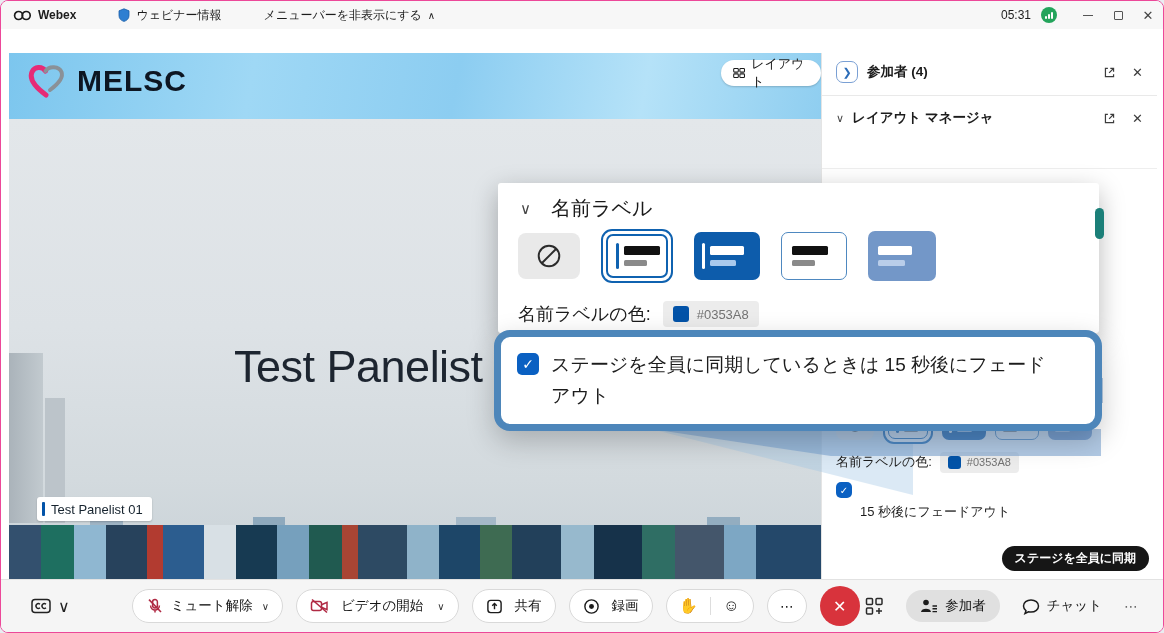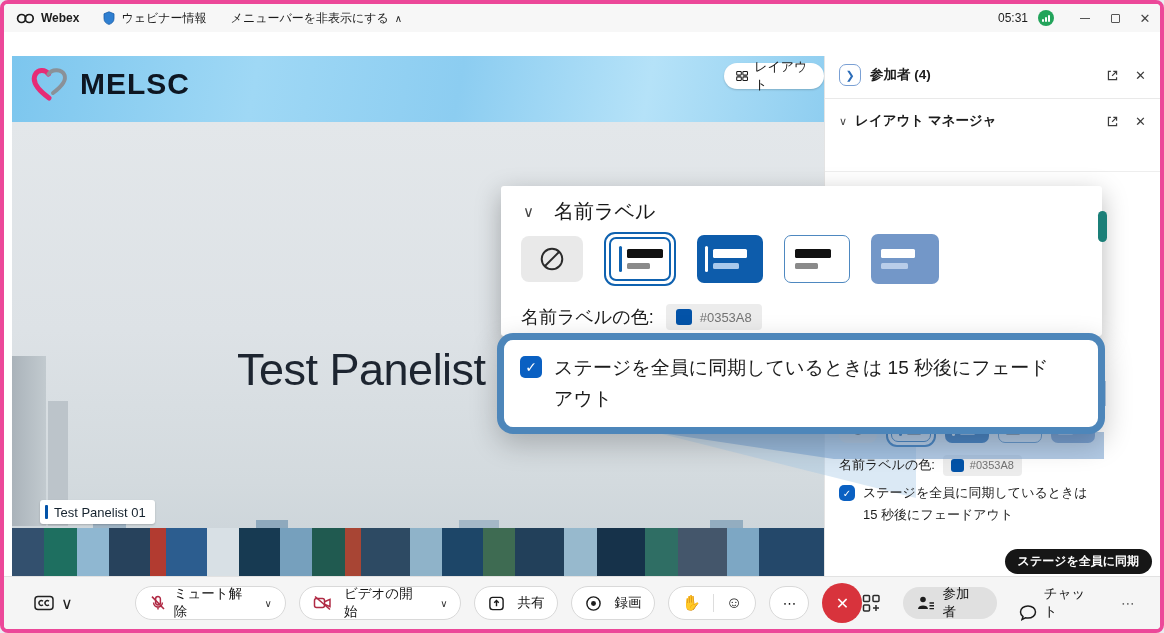--- a/index.html
+++ b/index.html
@@ -1,24 +1,24 @@
 <!DOCTYPE html>
 <html><head>
 <meta charset="utf-8">
 <style>
   * { margin:0; padding:0; box-sizing:border-box; }
   html,body { background:#e9edf1; font-family:"Liberation Sans","DejaVu Sans",sans-serif; }
-  .window { position:relative; width:1164px; height:633px; background:#fff; border:4px solid #ec4899;
+  .window { position:relative; width:1164px; height:633px; background:#fff; border:1px solid #ec4899;
             border-radius:8px; overflow:hidden; margin:0 auto; }
   
   .titlebar { position:absolute; left:0; top:0; width:100%; height:28px; background:#f7f7f7;
               display:flex; align-items:center; padding:0 0 0 12px; font-size:12px; color:#1c1c1c; }
   .tb-group { display:flex; align-items:center; gap:6px; }
   .tb-app { font-weight:bold; }
-  .tb-item { margin-left:24px;justify-content:space-between; }
+  .tb-item { margin-left:42px;justify-content:space-between; }
   .tb-right { margin-left:auto; display:flex; align-items:center; }
   .tb-clock { font-size:12px; margin-right:10px; }
   .conn-dot { width:16px; height:16px; border-radius:50%; background:#23a45b; display:inline-flex;
               align-items:flex-end; justify-content:center; gap:1px; padding-bottom:4px; margin-right:16px; }
   .conn-dot i { display:block; width:2px; background:#fff; border-radius:1px; }
   .winbtn { width:30px; height:26px; display:inline-flex; align-items:center; justify-content:center; color:#444; }
   .wb-min i { display:block; width:10px; border-bottom:1.4px solid #555; }
   .wb-max i { display:block; width:9px; height:9px; border:1.4px solid #555; border-radius:1px; }
   .wb-close { font-size:13px; }
   
@@ -286,21 +286,20 @@
         <span class="chip chip-sm" style="margin-left:8px;">
           <span class="sw"></span>
           <span class="cv">#0353A8</span>
         </span>
       </div>
 
       <div class="sb-row sb-chk1">
         <span class="cb cb-sm">
             <span>✓</span>
           </span>
-        <span>ステージを全員に同期しているときは</span>
       </div>
       <div class="sb-row sb-chk2">
         <span>15 秒後にフェードアウト</span>
       </div>
 
       <div class="sync-btn">
         <span>ステージを全員に同期</span>
       </div>
     </div>
 

